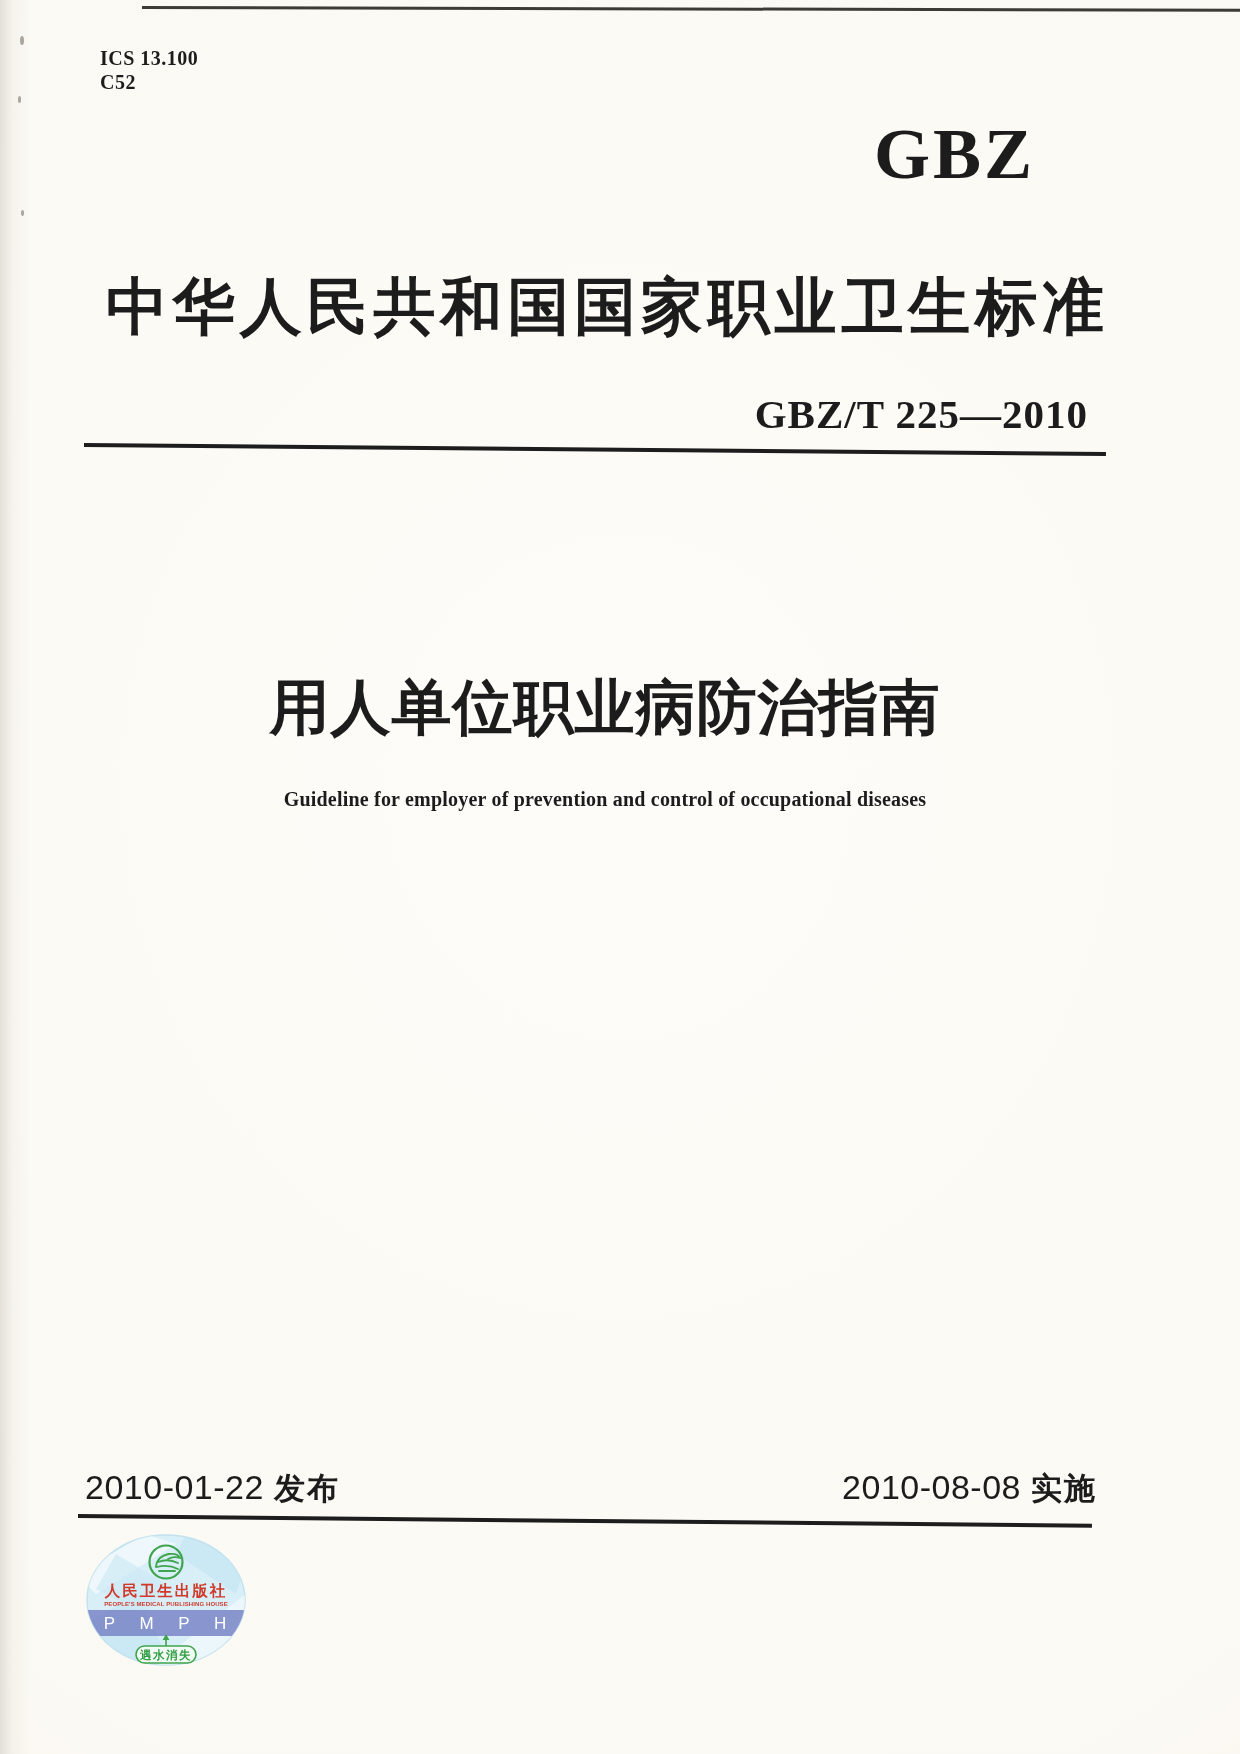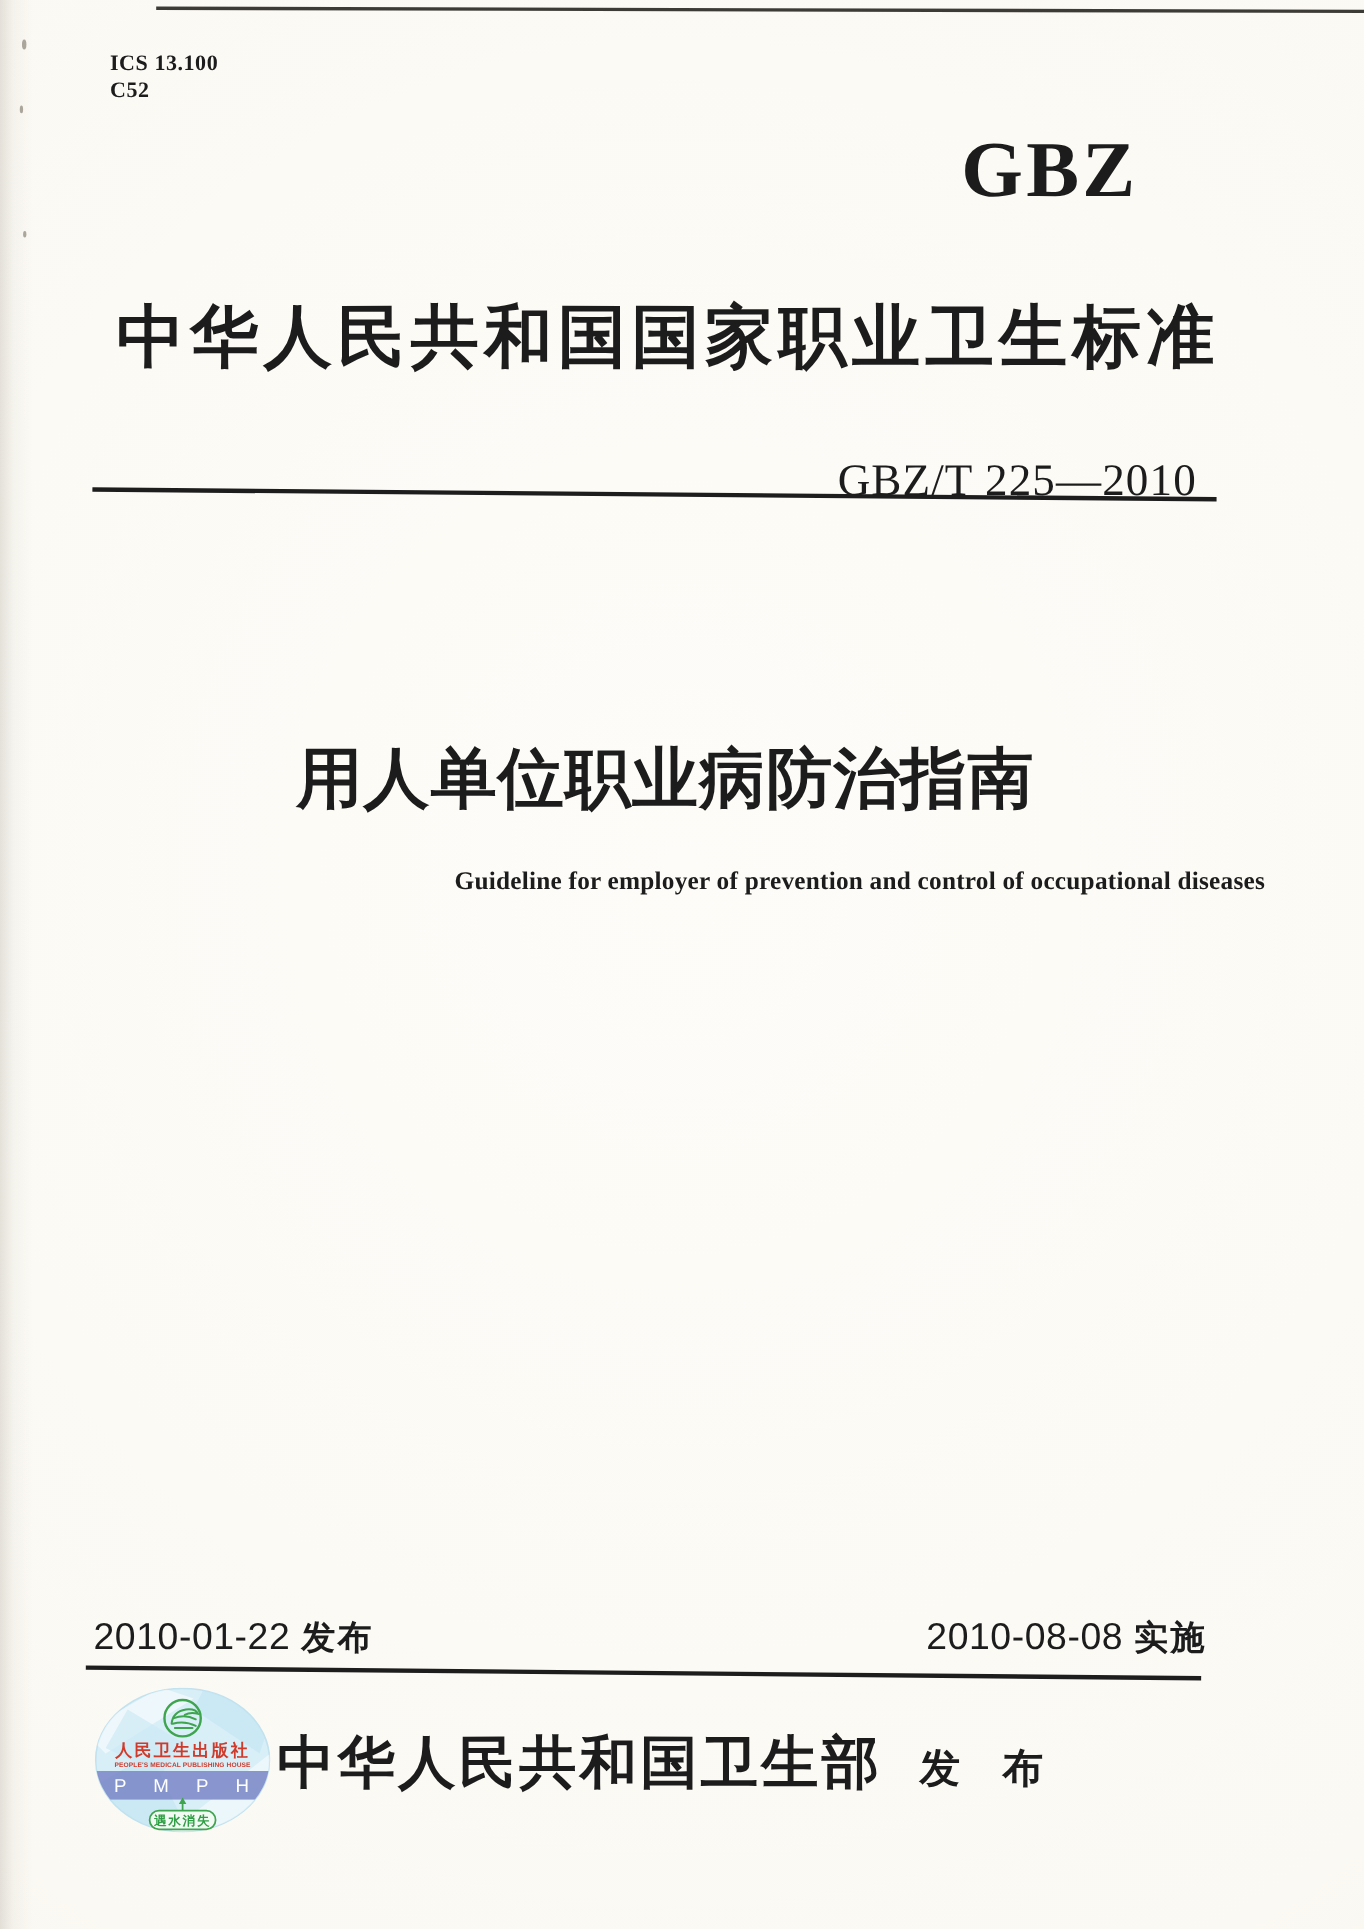--- a/index.html
+++ b/index.html
@@ -35,38 +35,38 @@
     position:absolute;top:118px;right:205px;
     font-size:72px;font-weight:600;letter-spacing:3px;line-height:1;
   }
   .standard-name{
     position:absolute;left:106px;top:272px;width:1002px;
     font-size:62px;font-weight:700;line-height:1.15;
     text-align:justify;text-align-last:justify;text-justify:inter-character;
     white-space:nowrap;letter-spacing:4px;
   }
   .standard-number{
-    position:absolute;top:412px;right:152px;
-    font-size:41px;font-weight:400;letter-spacing:1px;
+    position:absolute;top:390px;right:152px;
+    font-size:41px;font-weight:700;letter-spacing:1px;
     font-family:"Liberation Serif", serif;
   }
   .rule-1{
     position:absolute;left:84px;top:443px;width:1022px;height:4px;
     background:#1d1d1d;transform:rotate(0.5deg);transform-origin:left center;
   }
   .title-cn{
     position:absolute;left:105px;top:668px;width:1000px;
     text-align:center;
     font-family:"Liberation Sans", sans-serif;
     font-size:60px;font-weight:700;letter-spacing:1px;
   }
   .title-en{
     position:absolute;left:60px;top:788px;width:1090px;
-    text-align:right;
-    font-size:23px;font-weight:700;letter-spacing:.2px;
+    text-align:center;
+    font-size:20px;font-weight:700;letter-spacing:.2px;
   }
   .dates-row{
     position:absolute;left:85px;top:1468px;width:1012px;
     display:flex;justify-content:space-between;align-items:baseline;
     font-family:"Liberation Sans", sans-serif;
     gap:28px;
   }
   .date-value{font-size:34px;font-weight:500;letter-spacing:.5px;}
   .date-label{font-size:31px;font-weight:700;margin-left:10px;letter-spacing:2px;}
   .rule-2{
@@ -166,19 +166,15 @@
       <text x="84" y="95" text-anchor="middle" class="svg-text-pmph" font-size="17" fill="#ffffff" letter-spacing="10">P M P H</text>
 
       <g>
         <line x1="80" y1="112" x2="80" y2="104" stroke="#3fa44e" stroke-width="1.6"></line>
         <polygon points="80,100 76.6,106 83.4,106" fill="#3fa44e"></polygon>
       </g>
       <rect x="50" y="112" width="60" height="17" rx="8.5" fill="#f2fbf3" stroke="#3fa44e" stroke-width="1.6"></rect>
       <text x="80" y="125" text-anchor="middle" class="svg-text-wm" font-size="11.5" fill="#2f9e44" letter-spacing="1.5">遇水消失</text>
     </svg>
 
-    <div class="issuer-line">
-      <span class="issuer-name">中华人民共和国卫生部</span>
-      <span class="issuer-action">发 布</span>
-    </div>
   </div>
 
 </div>
 
 </body></html>

